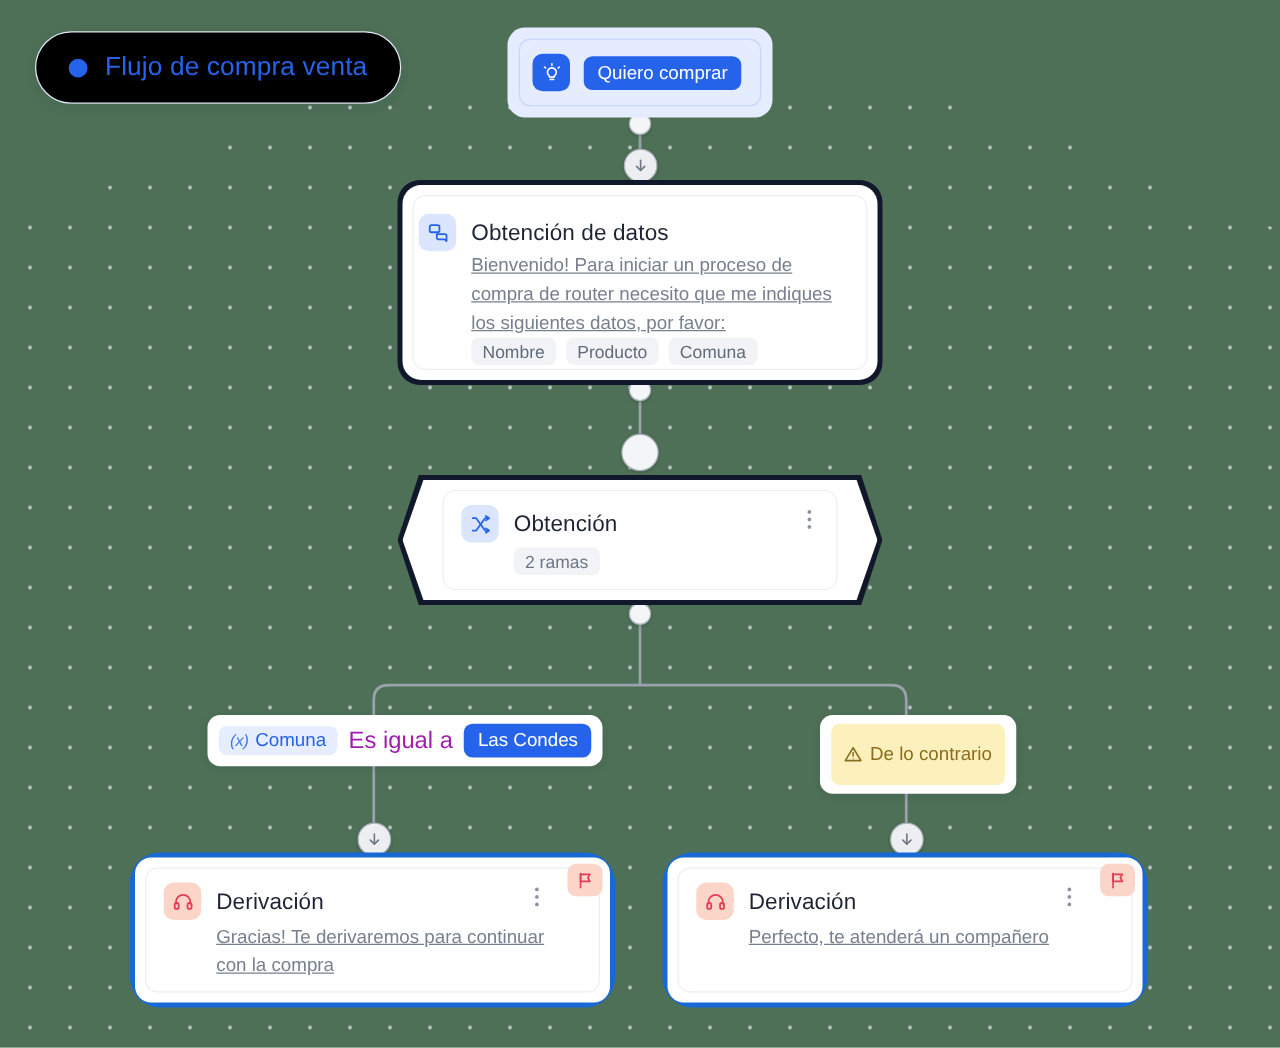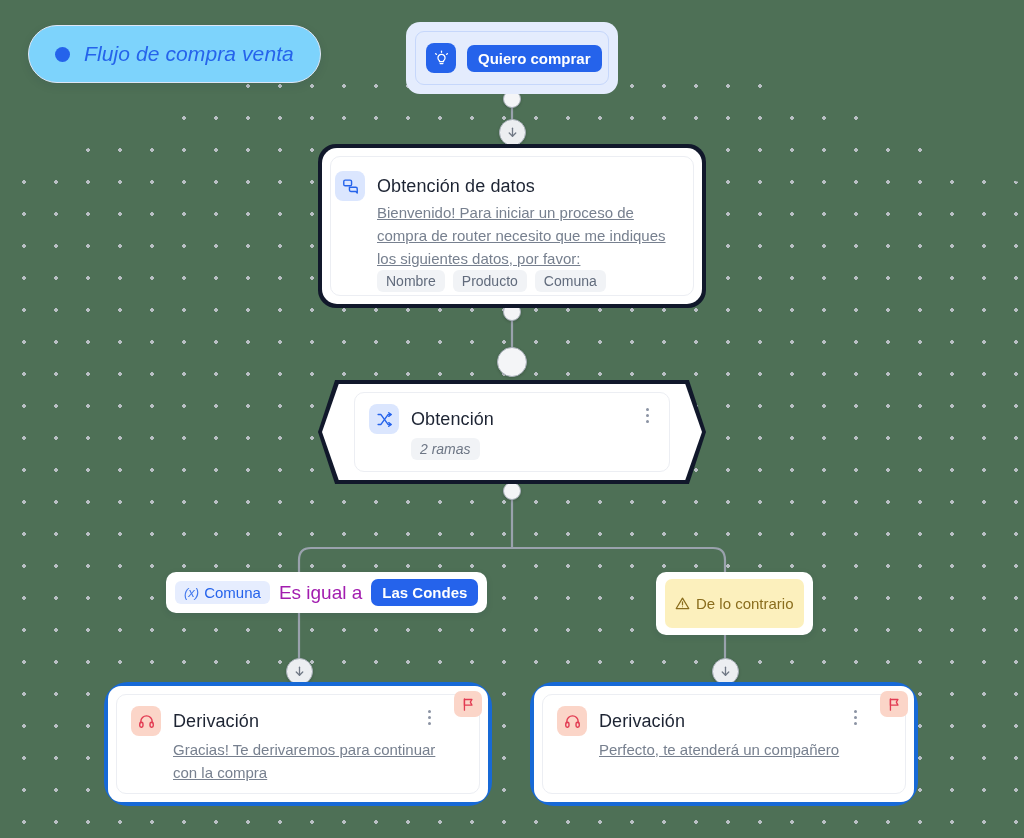--- a/index.html
+++ b/index.html
@@ -32,25 +32,24 @@
     pointer-events: none;
   }
 
   
   #flow-title {
     position: absolute;
     left: 28px; top: 25px;
     display: flex; align-items: center; gap: 14px;
     height: 58px;
     padding: 0 26px;
-    background: #7dd3fc;
+    background: #000000;
     border: 1.5px solid #dfe6f5;
     border-radius: 34px;
     box-shadow: 0 3px 10px rgba(23,43,77,.10);
-    font-style: italic;
   }
   #flow-title .dot {
     width: 15px; height: 15px; border-radius: 50%;
     background: #2563eb; flex: none;
   }
   #flow-title .label {
     font-size: 21px; color: #2563eb; letter-spacing: .1px; white-space: nowrap;
   }
 
   
@@ -73,21 +72,21 @@
   }
   .icon-sq {
     width: 30px; height: 30px; border-radius: 8px; flex: none;
     display: flex; align-items: center; justify-content: center;
   }
   .icon-sq.blue-solid { background: #2563eb; }
   .icon-sq.blue-soft  { background: #dbe6fe; }
   .icon-sq.peach      { background: #fbd5c8; }
   .pill-solid-blue {
     background: #2563eb; color: #fff; font-size: 15px;
-    padding: 5px 11px; border-radius: 7px; white-space: nowrap; font-weight: bold;
+    padding: 5px 11px; border-radius: 7px; white-space: nowrap;
   }
 
   
   #collect-node {
     left: 318px; top: 144px;
     width: 388px; height: 164px;
     background: #11182b;
     border-radius: 18px;
     padding: 4px;
   }
@@ -137,21 +136,21 @@
   }
   .kebab {
     width: 16px; height: 22px;
     display: flex; flex-direction: column; align-items: center;
     justify-content: center; gap: 3px;
     margin-left: auto; flex: none; cursor: pointer;
   }
   .kebab i { width: 3px; height: 3px; border-radius: 50%; background: #8b93a3; display:block; }
   .badge-grey {
     display: inline-block; background: #f1f3f6; color: #6d7685;
-    font-size: 14px; padding: 3px 9px; border-radius: 6px; margin-left: 42px; margin-top: 4px; font-style: italic;
+    font-size: 14px; padding: 3px 9px; border-radius: 6px; margin-left: 42px; margin-top: 4px;
   }
 
   
   .deriv-node {
     width: 388px; height: 124px;
     background: #1769d6;
     border-radius: 24px;
     padding: 4px;
   }
   .deriv-node .shell { width:100%; height:100%; background:#fff; border-radius:13px; padding:8px; }

